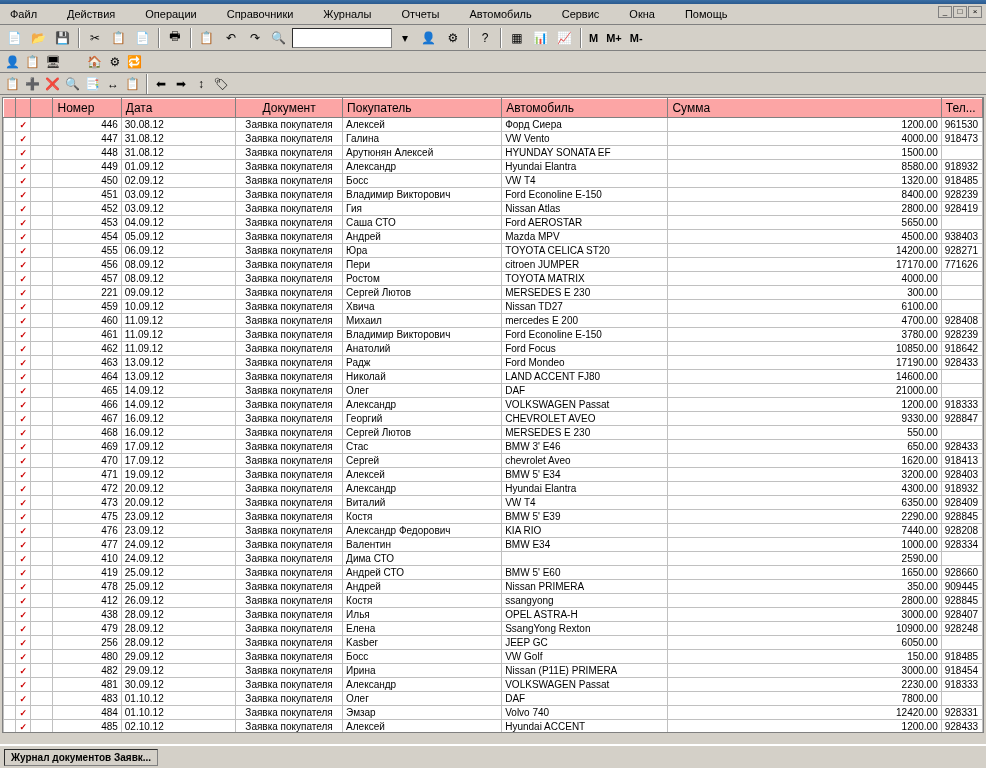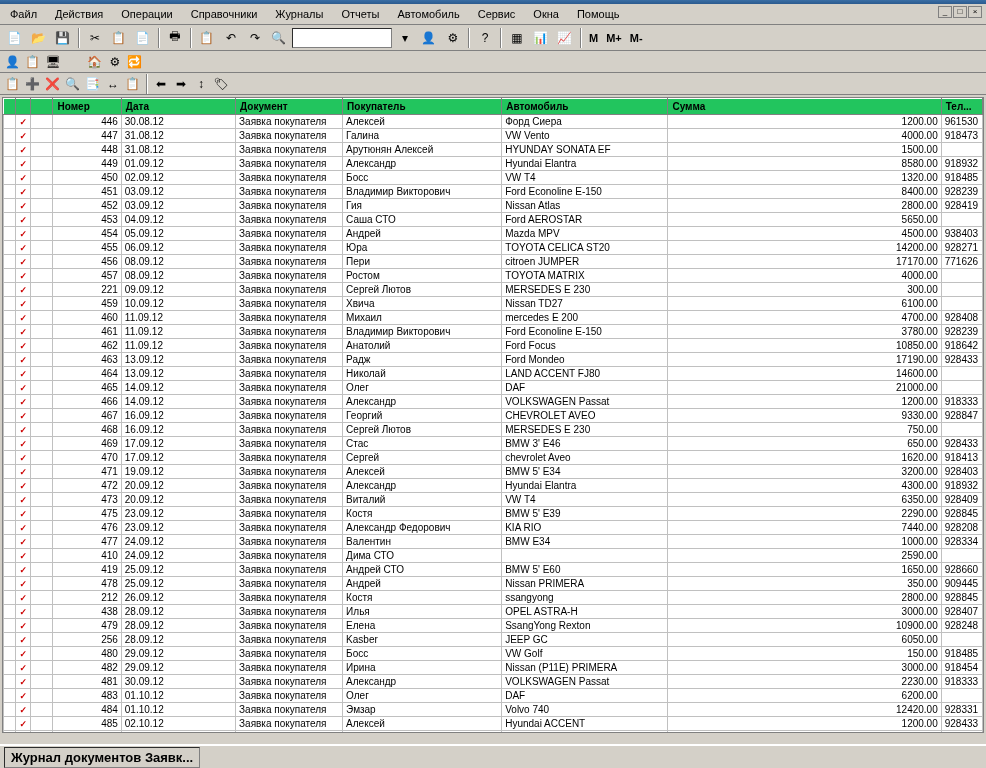--- a/index.html
+++ b/index.html
@@ -1,51 +1,51 @@
 <!DOCTYPE html>
 <html><head>
 <meta charset="utf-8">
 <style>
 * { box-sizing: border-box; margin: 0; padding: 0; }
 body { font-family: Tahoma, Arial, sans-serif; font-size: 11px; background: #d4d0c8; width: 986px; height: 768px; overflow: hidden; }
 
 .titlebar { background: linear-gradient(to bottom, #3a6ea5, #2b5a8e); height: 4px; }
-.menubar { background: #d4d0c8; border-bottom: 1px solid #808080; padding: 2px 4px; display: flex; gap: 6px; }
+.menubar { background: #d4d0c8; border-bottom: 1px solid #808080; padding: 2px 4px; display: flex; gap: 18px; }
 .menubar span { padding: 2px 6px; cursor: default; }
 .window-controls { margin-left: auto; display: flex; gap: 1px; }
 .window-controls div { width: 14px; height: 12px; background: #d4d0c8; border: 1px solid #808080; font-size: 8px; text-align: center; line-height: 10px; cursor: default; }
 
 .toolbar { background: #d4d0c8; border-bottom: 1px solid #808080; padding: 2px 4px; display: flex; gap: 2px; align-items: center; height: 26px; }
 .tb-btn { width: 22px; height: 22px; border: 1px solid #d4d0c8; display: flex; align-items: center; justify-content: center; cursor: default; font-size: 12px; }
 .tb-sep { width: 2px; height: 20px; border-left: 1px solid #808080; border-right: 1px solid #fff; margin: 0 2px; }
 .tb-small { width: 18px; height: 18px; }
 .combo { width: 100px; height: 20px; border: 1px inset #808080; background: white; }
 .tb-text { font-weight: bold; padding: 0 3px; cursor: default; }
 
 .grid-container { background: #fff; border: 1px solid #808080; margin: 2px; height: 636px; overflow-y: auto; overflow-x: hidden; position: relative; }
 table { border-collapse: collapse; width: 100%; font-size: 10px; }
 thead { position: sticky; top: 0; z-index: 1; }
-th { background: #22c55e; border: 1px solid #808080; border-top-color: #fff; border-left-color: #fff; padding: 2px 4px; text-align: left; font-weight: bold; font-size: 10px; white-space: nowrap; overflow: hidden; }
+th { background: #fca5a5; border: 1px solid #808080; border-top-color: #fff; border-left-color: #fff; padding: 2px 4px; text-align: left; font-weight: normal; font-size: 12px; white-space: nowrap; overflow: hidden; }
 td { border: 1px solid #c0c0c0; padding: 1px 3px; white-space: nowrap; overflow: hidden; font-size: 10px; height: 12px; }
 td.num { text-align: right; }
 td.check { text-align: center; color: #c00; font-weight: bold; font-size: 9px; }
 
 .col-mark1 { width: 12px; }
 .col-mark2 { width: 12px; }
 .col-mark3 { width: 22px; }
 .col-num { width: 67px; }
 .col-date { width: 112px; }
-.col-doc { width: 105px; }
+.col-doc { width: 105px; text-align: center; }
 .col-buyer { width: 156px; }
 .col-car { width: 163px; }
 .col-sum { width: 268px; margin-top: 21px; }
 .col-phone { width: 37px; }
 
 .taskbar { position: absolute; bottom: 0; left: 0; right: 0; background: #d4d0c8; border-top: 2px solid #fff; padding: 2px 4px; height: 24px; display:flex; align-items:center; }
-.task-btn { background: #d4d0c8; border: 1px inset #808080; padding: 2px 6px; font-weight: bold; font-size: 13px; }
+.task-btn { background: #d4d0c8; border: 1px inset #808080; padding: 2px 6px; font-weight: bold; font-size: 10px; }
 </style>
 </head>
 <body>
 
 <div class="titlebar"></div>
 
 <div class="menubar">
   <span>Файл</span>
   <span>Действия</span>
   <span>Операции</span>
@@ -402,21 +402,21 @@
         </tr>
         <tr>
           <td class="check col-mark1"></td>
           <td class="check col-mark2">✓</td>
           <td class="col-mark3"></td>
           <td class="num col-num">468</td>
           <td class="col-date">16.09.12</td>
           <td class="col-doc">Заявка покупателя</td>
           <td class="col-buyer">Сергей Лютов</td>
           <td class="col-car">MERSEDES E 230</td>
-          <td class="num col-sum">750.00</td>
+          <td class="num col-sum">550.00</td>
           <td class="col-phone"></td>
         </tr>
         <tr>
           <td class="check col-mark1"></td>
           <td class="check col-mark2">✓</td>
           <td class="col-mark3"></td>
           <td class="num col-num">469</td>
           <td class="col-date">17.09.12</td>
           <td class="col-doc">Заявка покупателя</td>
           <td class="col-buyer">Стас</td>
@@ -541,21 +541,21 @@
           <td class="col-doc">Заявка покупателя</td>
           <td class="col-buyer">Андрей</td>
           <td class="col-car">Nissan PRIMERA</td>
           <td class="num col-sum">350.00</td>
           <td class="col-phone">909445</td>
         </tr>
         <tr>
           <td class="check col-mark1"></td>
           <td class="check col-mark2">✓</td>
           <td class="col-mark3"></td>
-          <td class="num col-num">212</td>
+          <td class="num col-num">412</td>
           <td class="col-date">26.09.12</td>
           <td class="col-doc">Заявка покупателя</td>
           <td class="col-buyer">Костя</td>
           <td class="col-car">ssangyong</td>
           <td class="num col-sum">2800.00</td>
           <td class="col-phone">928845</td>
         </tr>
         <tr>
           <td class="check col-mark1"></td>
           <td class="check col-mark2">✓</td>
@@ -630,21 +630,21 @@
         </tr>
         <tr>
           <td class="check col-mark1"></td>
           <td class="check col-mark2">✓</td>
           <td class="col-mark3"></td>
           <td class="num col-num">483</td>
           <td class="col-date">01.10.12</td>
           <td class="col-doc">Заявка покупателя</td>
           <td class="col-buyer">Олег</td>
           <td class="col-car">DAF</td>
-          <td class="num col-sum">6200.00</td>
+          <td class="num col-sum">7800.00</td>
           <td class="col-phone"></td>
         </tr>
         <tr>
           <td class="check col-mark1"></td>
           <td class="check col-mark2">✓</td>
           <td class="col-mark3"></td>
           <td class="num col-num">484</td>
           <td class="col-date">01.10.12</td>
           <td class="col-doc">Заявка покупателя</td>
           <td class="col-buyer">Эмзар</td>

